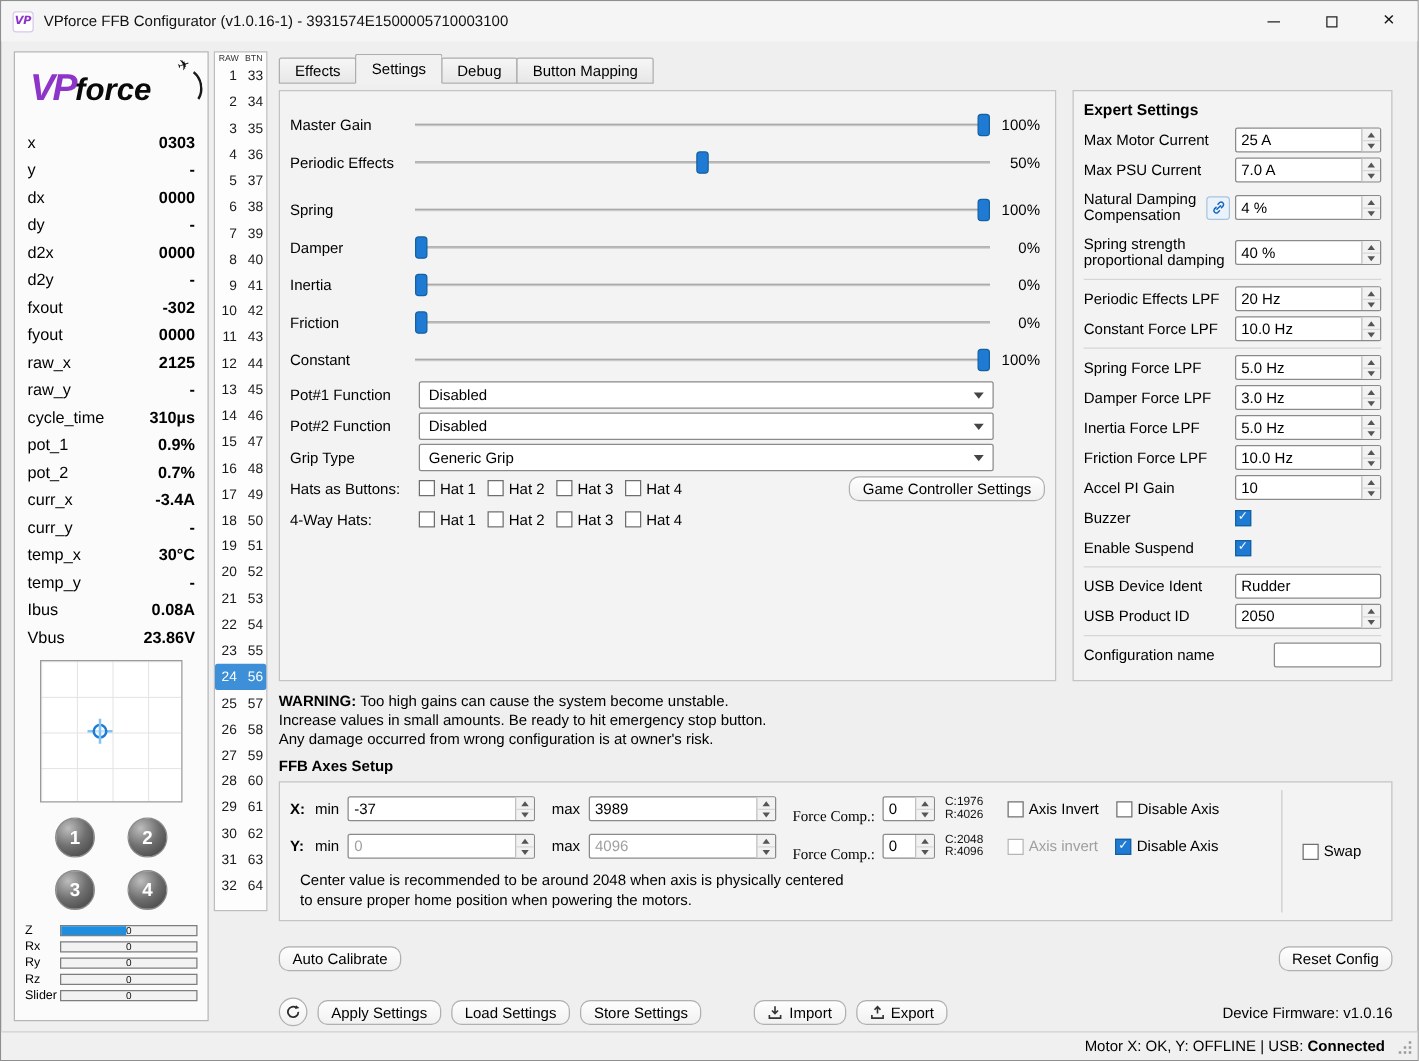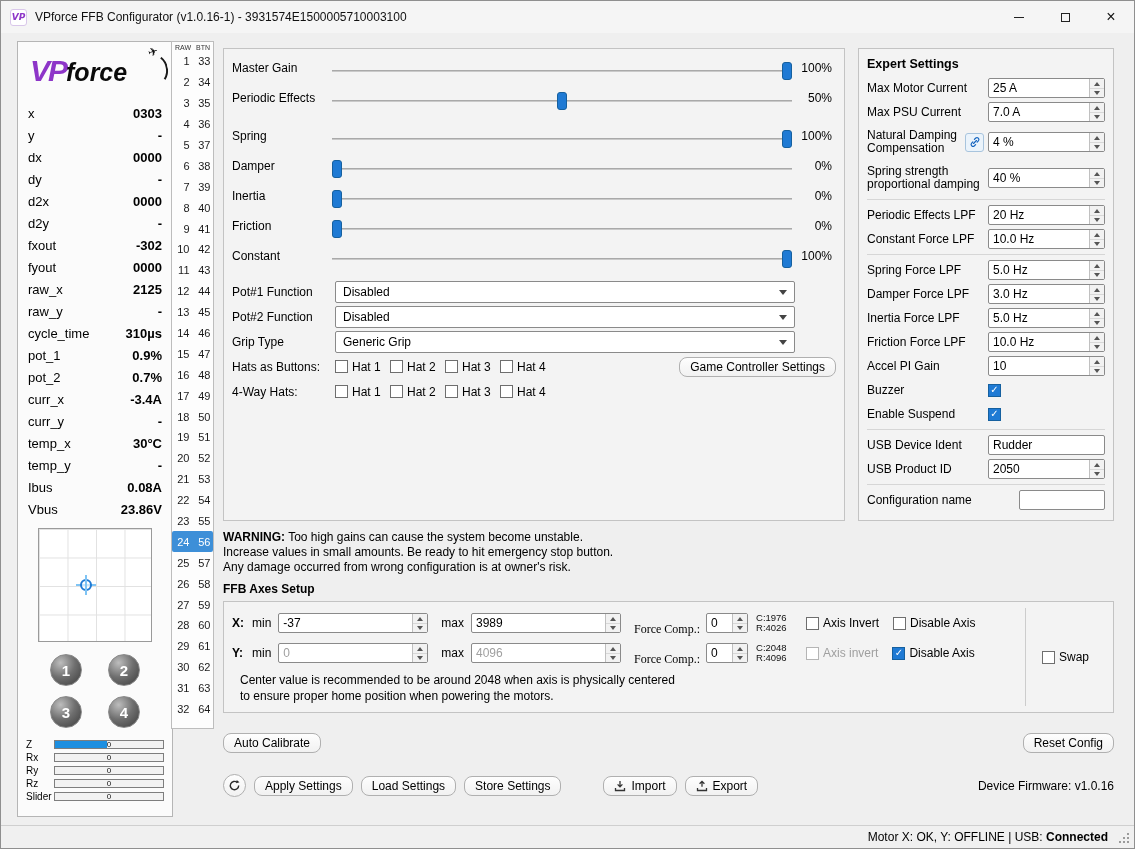--- a/index.html
+++ b/index.html
@@ -14,21 +14,21 @@
   .title-text { font-size:12px; color:#111; }
   .win-controls { margin-left:auto; display:flex; height:32px; }
   .win-btn { width:46px; height:32px; display:flex; align-items:center; justify-content:center; }
   .glyph-min { width:10px; border-top:1px solid #222; display:inline-block; }
   .glyph-max { width:9px; height:9px; border:1px solid #222; display:inline-block; }
   .glyph-close { font-size:16px; line-height:16px; color:#111; }
 
   .content { flex:1; position:relative; }
 
   
-  .left-panel { position:absolute; left:16px; top:8px; width:156px; height:776px; background:#fbfbfb; border:1px solid #b5b5b5; overflow:hidden; }
+  .left-panel { position:absolute; left:10px; top:8px; width:156px; height:776px; background:#fbfbfb; border:1px solid #b5b5b5; overflow:hidden; }
   .logo { position:relative; height:58px; padding:12px 0 0 12px; }
   .logo-vp { font-style:italic; font-weight:bold; font-size:30px; color:#8d35c8; letter-spacing:-2px; }
   .logo-force { font-style:italic; font-weight:bold; font-size:25px; color:#0a0a0a; }
   .logo-plane { position:absolute; top:3px; right:14px; font-size:12px; transform:rotate(-18deg); color:#111; }
   .logo-swoosh { position:absolute; top:12px; right:4px; width:28px; height:32px; border:2px solid transparent; border-right-color:#1a1a1a; border-radius:50%; transform:rotate(-10deg); }
   .tele-list { padding:2px 0; }
   .tele-row { display:flex; justify-content:space-between; align-items:center; height:22px; padding:0 10px; font-size:13px; }
   .tele-value { font-weight:bold; }
   .xy-grid { position:relative; width:114px; height:114px; margin:6px auto 0; background:#fff; border:1px solid #9a9a9a;
              background-image:linear-gradient(#e2e2e2 1px, transparent 1px),linear-gradient(90deg,#e2e2e2 1px,transparent 1px);
@@ -61,21 +61,21 @@
   .tab { height:21px; line-height:20px; padding:0 12px; background:linear-gradient(#f6f6f6,#e7e7e7); border:1px solid #aeaeae;
          margin-right:-1px; border-radius:2px 2px 0 0; position:relative; }
   .tab.active { height:24px; line-height:23px; background:#f1f1f1; border-bottom-color:#f1f1f1; z-index:2; }
 
   .pane-row { display:flex; gap:13px; margin-top:5px; }
   .groupbox { border:1px solid #c3c3c3; background:#f3f3f3; }
   .sliders-group { width:622px; height:473px; padding:12px 8px; }
   .expert-group { flex:1; height:473px; overflow:hidden; }
 
   
-  .slider-row { display:flex; height:30px; }
+  .slider-row { display:flex; align-items:center; height:30px; }
   .slider-row.gap { margin-top:8px; }
   .slider-label { width:100px; }
   .slider-area { position:relative; width:460px; height:20px; }
   .slider-track { position:absolute; left:0; right:0; top:9px; height:2px; background:#c9c9c9; border-top:1px solid #a9a9a9; }
   .slider-handle { position:absolute; top:1px; width:10px; height:18px; background:#1f7ad4; border:1px solid #15609f; border-radius:3px; }
   .slider-value { flex:1; text-align:right; padding-right:4px; }
 
   
   .dd-row { display:flex; align-items:center; height:25px; }
   .dd-label { width:103px; }
@@ -439,20 +439,26 @@
             <span class="raw-num">63</span>
           </div>
           <div class="raw-row">
             <span class="raw-num">32</span>
             <span class="raw-num">64</span>
           </div>
         </div>
     </div>
 
     <div class="main-panel">
+      <div class="tabbar">
+          <div class="tab">Effects</div>
+          <div class="tab active">Settings</div>
+          <div class="tab">Debug</div>
+          <div class="tab">Button Mapping</div>
+        </div>
 
       <div class="pane-row">
         <div class="groupbox sliders-group">
           <div>
               <div class="slider-row">
                 <span class="slider-label">Master Gain</span>
                 <div class="slider-area">
                   <div class="slider-track"></div>
                   <div class="slider-handle" style="left: calc(100% - 10px);"></div>
                 </div>

